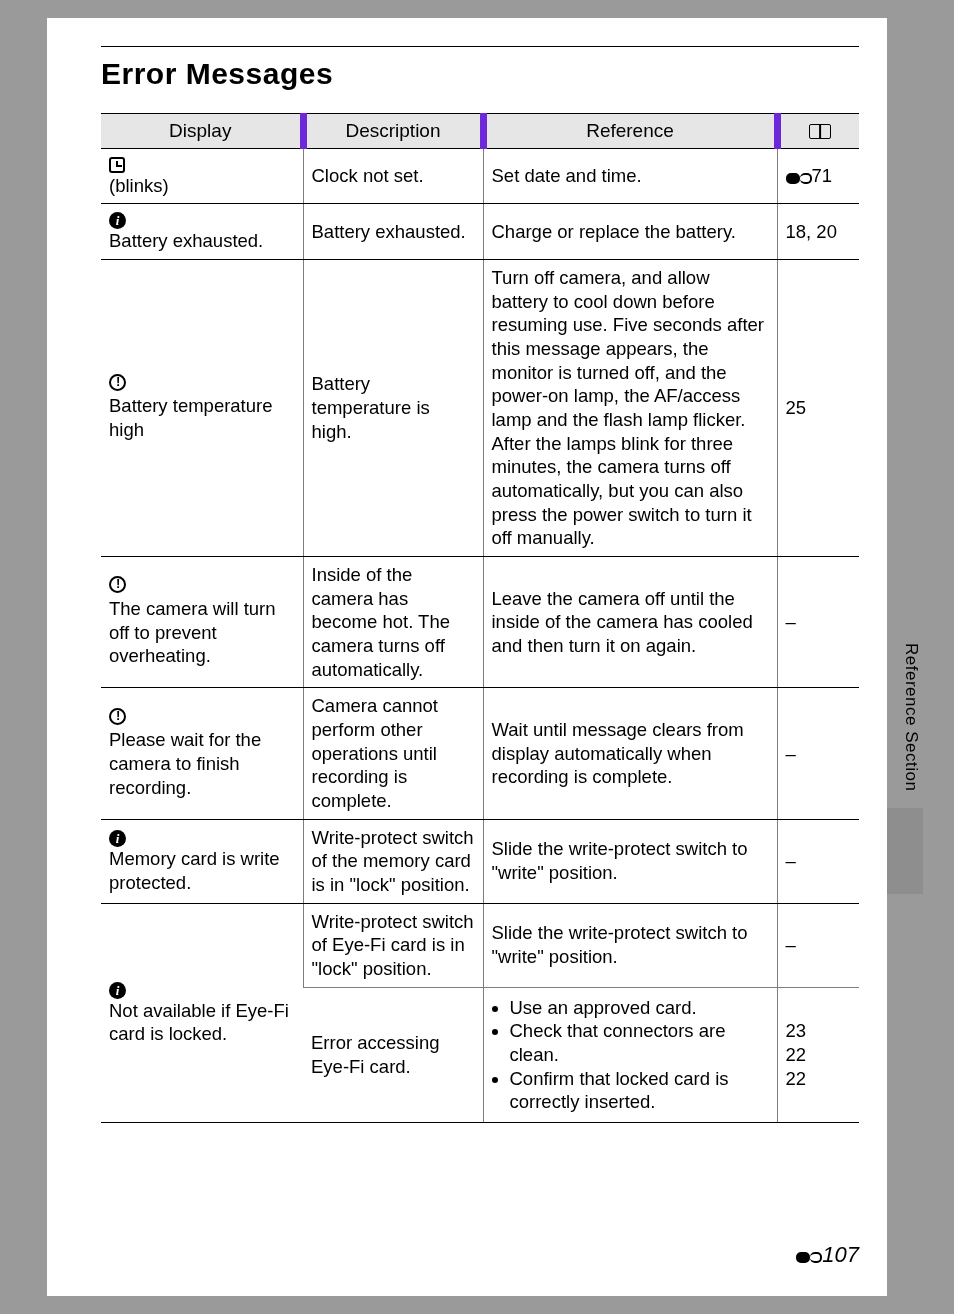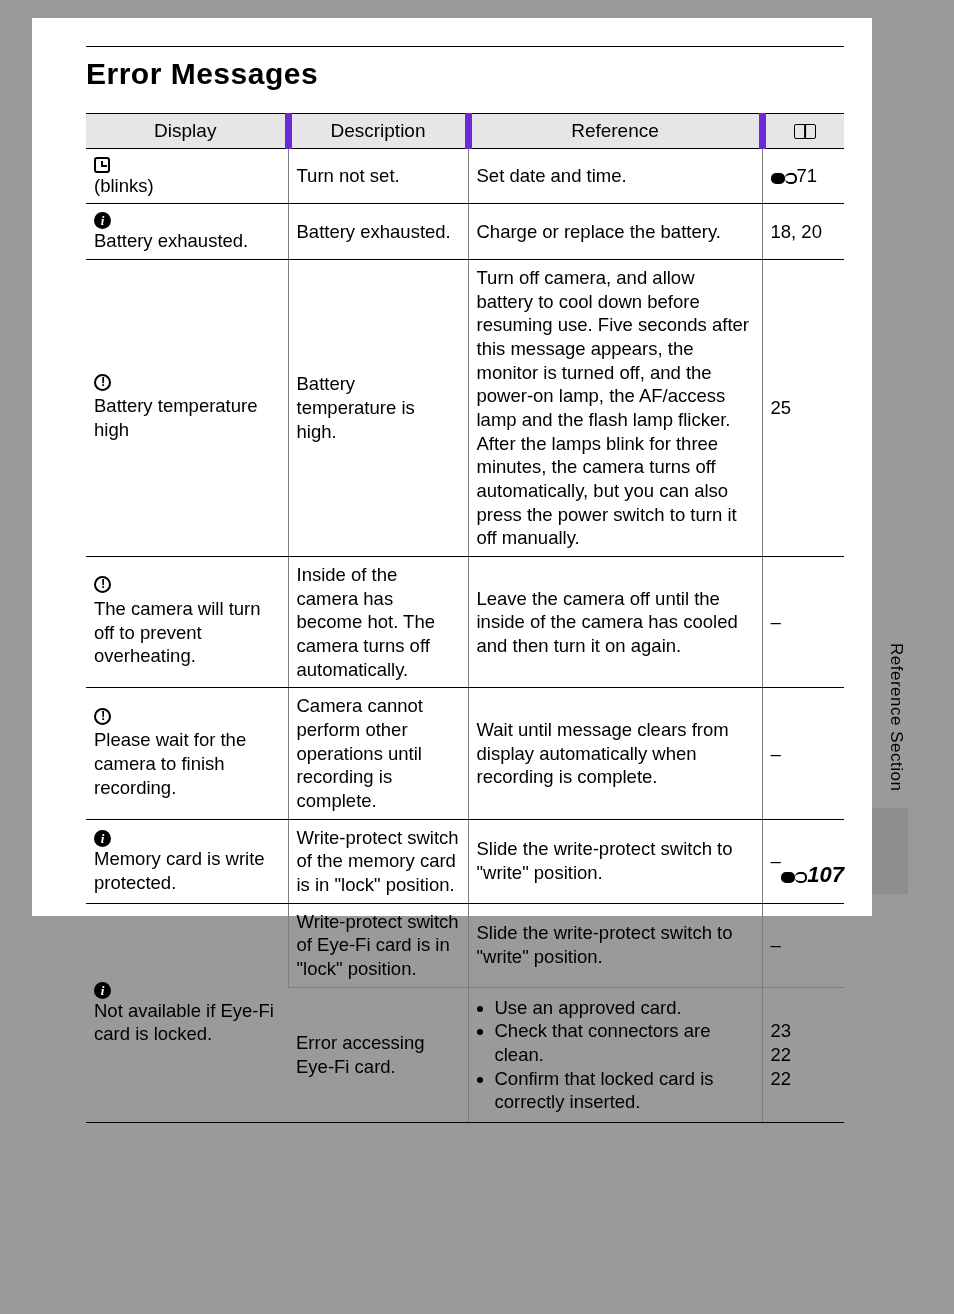--- a/index.html
+++ b/index.html
@@ -7,24 +7,24 @@
   body {
     background:#9a9a9a;
     width:954px;
     height:1314px;
     font-family: "Segoe UI", "Helvetica Neue", Arial, sans-serif;
     color:#000;
     position:relative;
   }
   .page {
     position:absolute;
-    left:32px;
+    left:47px;
     top:18px;
     width:840px;
-    height:898px;
+    height:1278px;
     background:#fff;
     padding:28px 28px 0 54px;
   }
   .rule {
     border-top:1px solid #000;
     height:0;
     margin:0 0 10px 0;
   }
   h1 {
     margin:0 0 22px 0;
@@ -138,21 +138,21 @@
     width:36px; height:86px;
     background:#8e8e8e;
   }
   .footer {
     position:absolute;
     right:28px;
     bottom:28px;
     font-size:22px;
     font-style:italic;
   }
-  .footer .num { font-weight:700; }
+  .footer .num { font-weight:400; }
 </style>
 </head>
 <body>
 
 <div class="page">
   <div class="rule"></div>
 
   <h1>Error Messages</h1>
 
 
@@ -173,21 +173,21 @@
         </th>
       </tr>
     </thead>
     <tbody>
 
       <tr class="heavy">
         <td>
           <span class="disp-icon"><span class="icon-clock"></span></span>
           <span>(blinks)</span>
         </td>
-        <td>Turn not set.</td>
+        <td>Clock not set.</td>
         <td>Set date and time.</td>
         <td class="ref">
           <span class="icon-link"></span><span>71</span>
         </td>
       </tr>
 
       <tr class="heavy">
         <td>
           <span class="disp-icon"><span class="icon-info">i</span></span>
           <span>Battery exhausted.</span>

